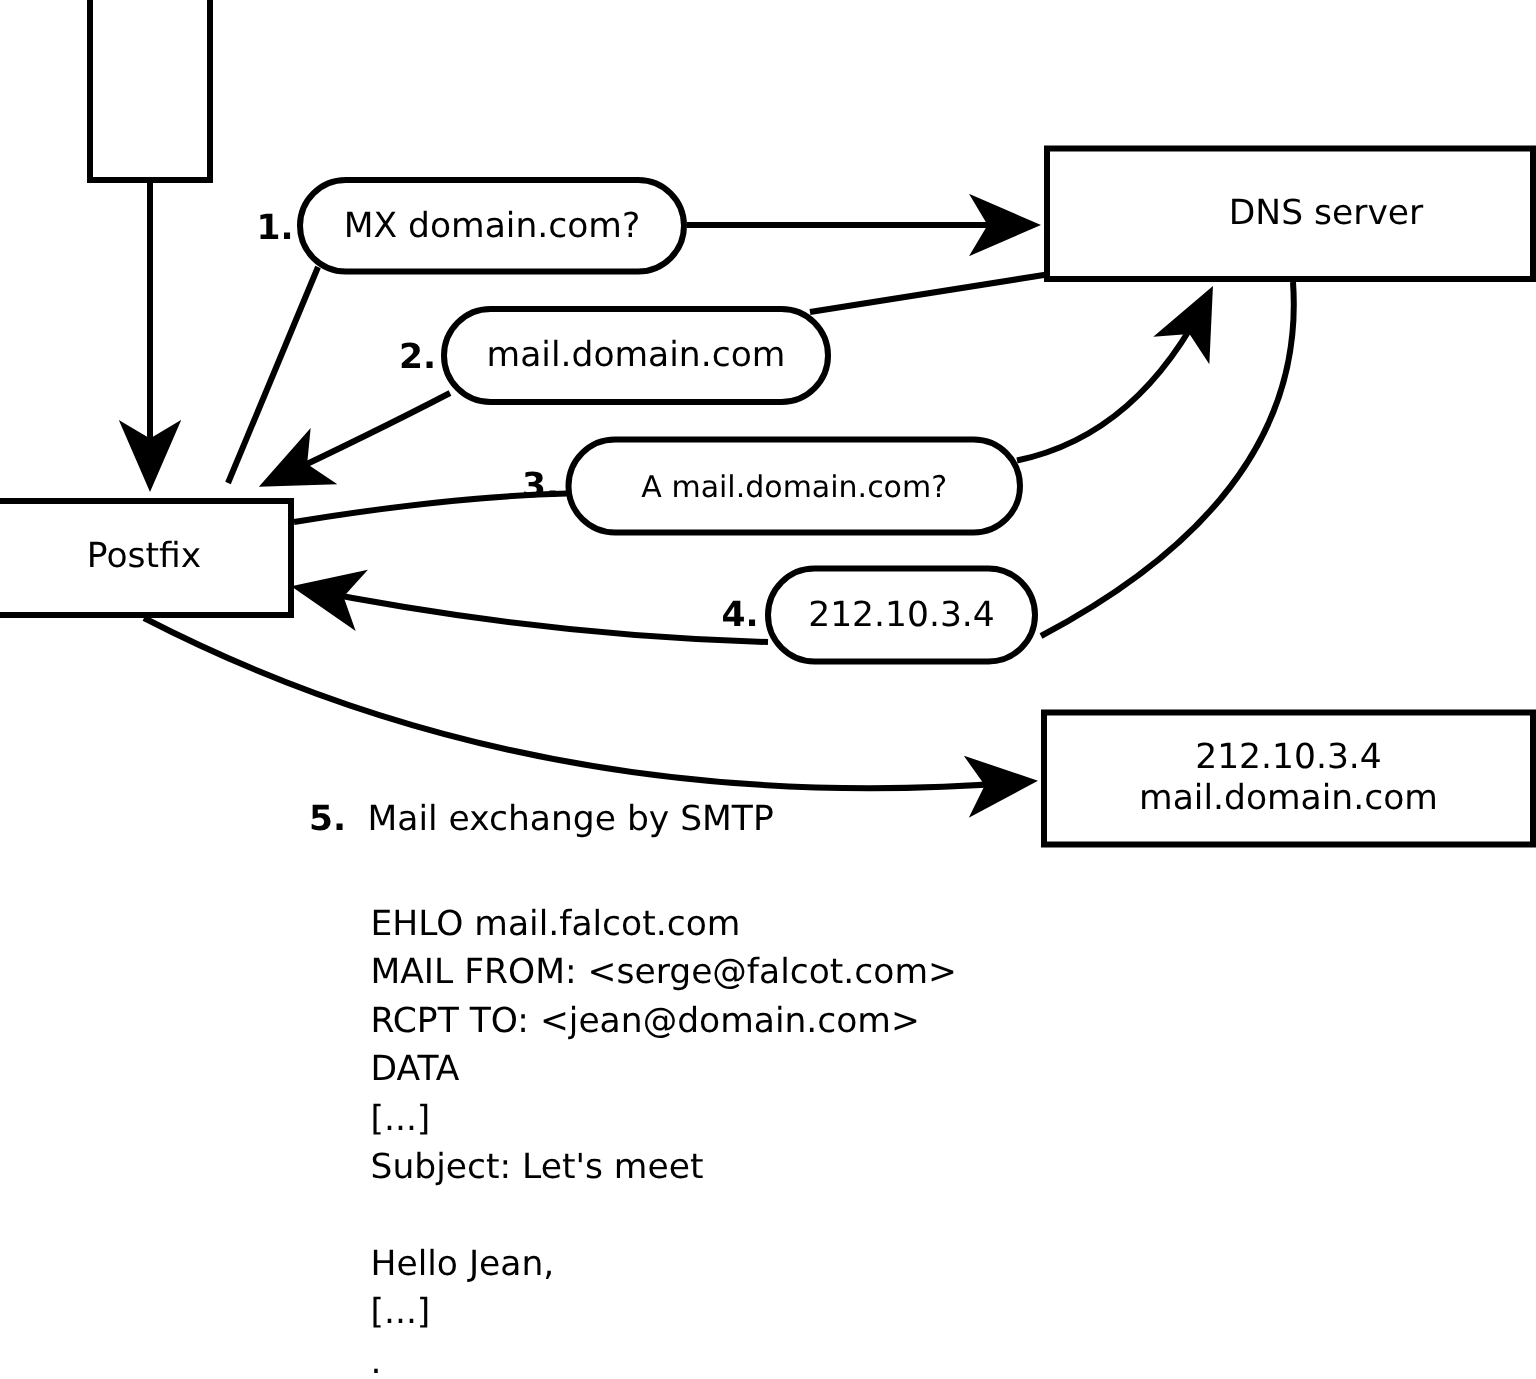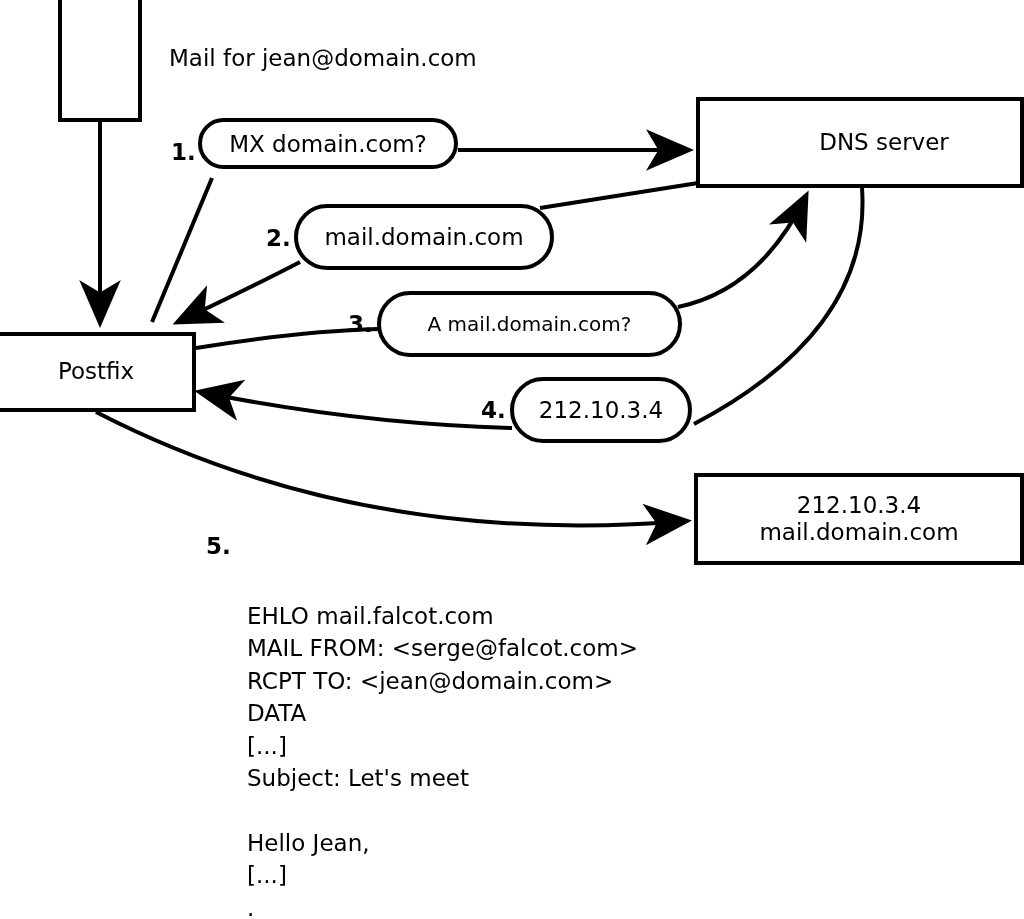--- a/index.html
+++ b/index.html
@@ -66,21 +66,21 @@
   .mono-block {
     position: absolute;
     white-space: pre;
     font-size: 23px;
     line-height: 32.4px;
   }
   #empty-box { left: 58px; top: -4px; width: 84px; height: 126px; }
   #postfix-box { left: -4px; top: 332px; width: 200px; height: 80px; font-size: 23px; }
   #dns-box { left: 696px; top: 97px; width: 328px; height: 91px; font-size: 23px; padding-left: 48px; }
   #target-box { left: 694px; top: 473px; width: 330px; height: 92px; font-size: 23px; }
-  #bub1 { left: 198px; top: 118px; width: 260px; height: 51px; font-size: 23px; }
+  #bub1 { left: 198px; top: 118px; width: 260px; height: 65px; font-size: 23px; }
   #bub2 { left: 294px; top: 204px; width: 260px; height: 66px; font-size: 23px; }
   #bub3 { left: 377px; top: 291px; width: 305px; height: 66px; font-size: 20px; }
   #bub4 { left: 510px; top: 377px; width: 182px; height: 66px; font-size: 23px; }
   #lbl1 { left: 171px; top: 141px; }
   #lbl2 { left: 266px; top: 227px; }
   #lbl3 { left: 348px; top: 313px; }
   #lbl4 { left: 481px; top: 399px; }
   #lbl5 { left: 206px; top: 535px; }
   #mail-for { left: 169px; top: 47px; font-size: 23px; }
   #step5-text { left: 245px; top: 535px; font-size: 23px; }
@@ -158,21 +158,21 @@
   <div class="bubble" id="bub4">
     <span>212.10.3.4</span>
   </div>
 
   <div class="steplbl" id="lbl1">1.</div>
   <div class="steplbl" id="lbl2">2.</div>
   <div class="steplbl" id="lbl3">3.</div>
   <div class="steplbl" id="lbl4">4.</div>
   <div class="steplbl" id="lbl5">5.</div>
 
-  <div class="plaintext" id="mail-for">Mail for jean@domain.com</div>
+  <div class="plaintext" id="step5-text">Mail exchange by SMTP</div>
   <div class="mono-block" id="smtp-block">EHLO mail.falcot.com
 MAIL FROM: &lt;serge@falcot.com&gt;
 RCPT TO: &lt;jean@domain.com&gt;
 DATA
 [...]
 Subject: Let's meet
 
 Hello Jean,
 [...]
 .</div>

